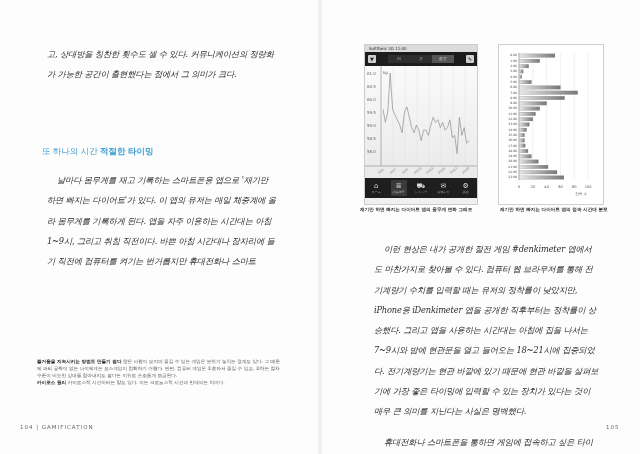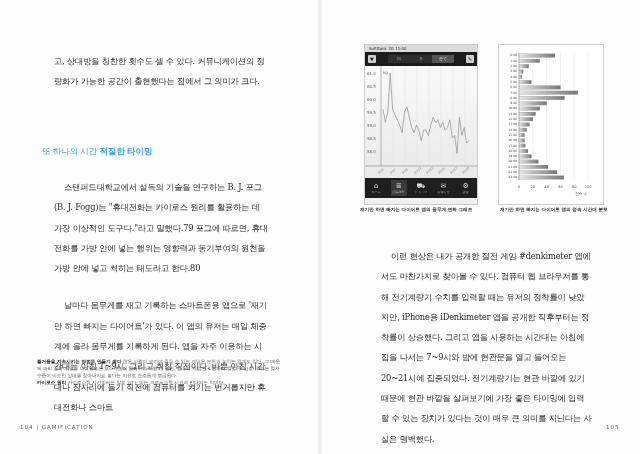--- a/index.html
+++ b/index.html
@@ -4,25 +4,25 @@
 <style>
   html, body { margin:0; padding:0; }
   body { width:640px; height:454px; background:#fdfdfd; position:relative; overflow:hidden;
          font-family:"DejaVu Serif", serif; color:#2a2a2a; }
   .page { position:absolute; top:0; height:454px; }
   .left { left:0; width:320px; }
   .right { left:320px; width:320px; }
   .spine { position:absolute; left:318px; top:0; width:4px; height:454px;
            background:linear-gradient(to right,#f4f4f4,#ececec,#f6f6f6); }
   .body-text { position:absolute; font-size:8.3px; line-height:20.3px; letter-spacing:-0.2px; }
-  .body-text p { margin:17px; text-indent:0; }
+  .body-text p { margin:10px; text-indent:0;font-style:italic; }
   .body-text p.ind { text-indent:10px; }
   .left .body-text { left:37px; width:250px; }
   .right .body-text { left:44px; width:245px; }
-  .section-title { position:absolute; left:42px; top:146px; font-family:Liberation Serif, serif;
+  .section-title { position:absolute; left:42px; top:146px; font-family:Liberation Sans, sans-serif;
                    font-size:8.5px; color:#3a9fd8; }
   .section-title b { font-weight:bold; }
   .footnotes { position:absolute; left:37px; top:358px; width:245px; font-family:"DejaVu Sans", sans-serif;
                font-size:4.6px; line-height:7px; color:#555; }
   .footnotes b { color:#222; }
   .folio { position:absolute; font-family:"DejaVu Sans", sans-serif; font-size:5.5px; letter-spacing:1px; color:#666; }
   
   .phone { position:absolute; left:44px; top:44px; width:112px; height:159px; background:#f0f0f0;
            border:1px solid #ccc; }
   .status { height:7px; background:#dcdcdc; font-family:"DejaVu Sans",sans-serif; font-size:4px; color:#333;
@@ -48,21 +48,20 @@
 
 <div class="page left">
   <div class="body-text" style="top:34px;">
     <p>고, 상대방을 칭찬한 횟수도 셀 수 있다. 커뮤니케이션의 정량화가 가능한 공간이 출현했다는 점에서 그 의미가 크다.</p>
   </div>
   <div class="section-title">
     <span>또 하나의 시간</span>
     <b>적절한 타이밍</b>
   </div>
   <div class="body-text" style="top:160px;">
-    <p class="ind">스탠퍼드대학교에서 설득의 기술을 연구하는 B. J. 포그(B. J. Fogg)는 "휴대전화는 카이로스 원리를 활용하는 데 가장 이상적인 도구다."라고 말했다.79 포그에 따르면, 휴대전화를 가방 안에 넣는 행위는 영향력과 동기부여의 원천을 가방 안에 넣고 썩히는 태도라고 한다.80</p>
     <p class="ind">날마다 몸무게를 재고 기록하는 스마트폰용 앱으로 '재기만 하면 빠지는 다이어트'가 있다. 이 앱의 유저는 매일 체중계에 올라 몸무게를 기록하게 된다. 앱을 자주 이용하는 시간대는 아침 1~9시, 그리고 취침 직전이다. 바쁜 아침 시간대나 잠자리에 들기 직전에 컴퓨터를 켜기는 번거롭지만 휴대전화나 스마트</p>
   </div>
   <div class="footnotes">
     <div><b>즐거움을 지속시키는 방법도 만들기 쉽다</b> <span>많은 사람이 모여야 즐길 수 있는 게임은 분위기 놓치는 경계도 있다. 그 때문에 파티 공략이 없는 나이에게는 포스게임이 점화하기 어렵다. 반면, 컴퓨터 게임은 ①혼자서 즐길 수 있고, ②하는 절차 수준이 비슷한 상대를 찾아내지도 쉽다는 이유로 손조롭게 보급된다.</span></div>
     <div><b>카이로스 원리</b> <span>카이로스적 시간이라는 말도 있다. 이는 크로노스적 시간과 반대되는 의미다.</span></div>
   </div>
   <div class="folio" style="left:20px; top:424px;">104 | GAMIFICATION</div>
 </div>
 
 <div class="spine"></div>
@@ -208,17 +207,17 @@
         <rect x="20" y="125.39999999999999" width="38" height="3.6" fill="url(#bg)" stroke="#777" stroke-width="0.2"></rect>
         <text x="18" y="133.29999999999998" font-size="3" text-anchor="end" fill="#444" font-family="DejaVu Sans, sans-serif">23:00</text>
         <rect x="20" y="130.7" width="44.90909090909091" height="3.6" fill="url(#bg)" stroke="#777" stroke-width="0.2"></rect>
         <line x1="20" y1="8" x2="20" y2="135.2" stroke="#888" stroke-width="0.5"></line>
         <text x="82.18181818181819" y="150.2" font-size="3.6" text-anchor="middle" fill="#555" font-family="DejaVu Sans, sans-serif">접속 수</text>
       </svg>
   </div>
   <div class="cap" style="left:180px; top:207px;">재기만 하면 빠지는 다이어트 앱의 접속 시간대 분포</div>
 
   <div class="body-text" style="top:229px;">
-    <p class="ind">이런 현상은 내가 공개한 절전 게임 #denkimeter 앱에서도 마찬가지로 찾아볼 수 있다. 컴퓨터 웹 브라우저를 통해 전기계량기 수치를 입력할 때는 유저의 정착률이 낮았지만, iPhone용 iDenkimeter 앱을 공개한 직후부터는 정착률이 상승했다. 그리고 앱을 사용하는 시간대는 아침에 집을 나서는 7~9시와 밤에 현관문을 열고 들어오는 20~21시에 집중되었다. 전기계량기는 현관 바깥에 있기 때문에 현관 바깥을 살펴보기에 가장 좋은 타이밍에 입력할 수 있는 장치가 있다는 것이 매우 큰 의미를 지닌다는 사실은 명백했다.</p>
+    <p class="ind">이런 현상은 내가 공개한 절전 게임 #denkimeter 앱에서도 마찬가지로 찾아볼 수 있다. 컴퓨터 웹 브라우저를 통해 전기계량기 수치를 입력할 때는 유저의 정착률이 낮았지만, iPhone용 iDenkimeter 앱을 공개한 직후부터는 정착률이 상승했다. 그리고 앱을 사용하는 시간대는 아침에 집을 나서는 7~9시와 밤에 현관문을 열고 들어오는 18~21시에 집중되었다. 전기계량기는 현관 바깥에 있기 때문에 현관 바깥을 살펴보기에 가장 좋은 타이밍에 입력할 수 있는 장치가 있다는 것이 매우 큰 의미를 지닌다는 사실은 명백했다.</p>
     <p class="ind">휴대전화나 스마트폰을 통하면 게임에 접속하고 싶은 타이밍에 언제라도 접</p>
   </div>
   <div class="folio" style="left:286px; top:424px;">105</div>
 </div>
 
 </body></html>

